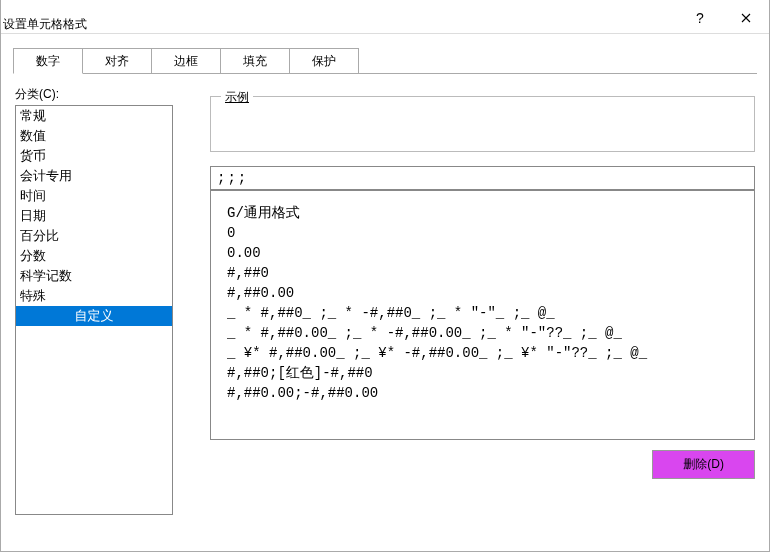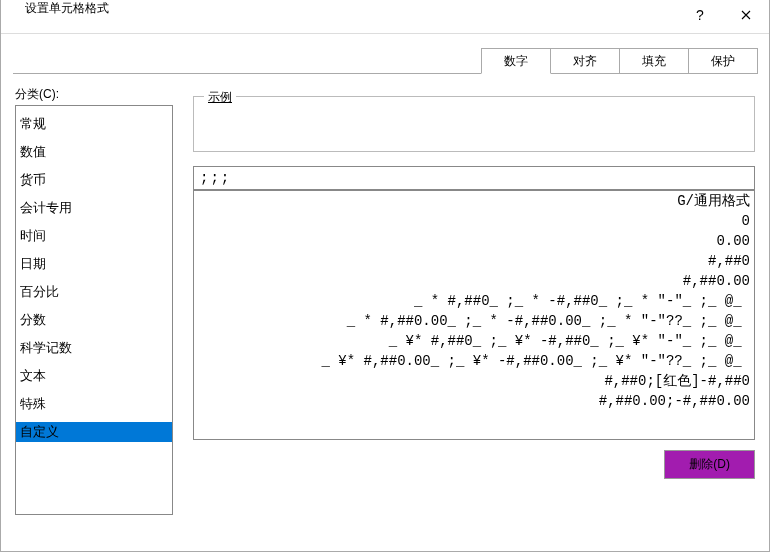--- a/index.html
+++ b/index.html
@@ -16,22 +16,22 @@
     border: 1px solid #aaa;
     border-top: none;
     background: #fff;
     display: flex;
     flex-direction: column;
     position: relative;
   }
   .titlebar {
     height: 34px;
     display: flex;
-    align-items: flex-start;
-    padding: 0 0 0 24px;
+    align-items: flex-end;
+    padding: 0 0 0 2px;
     border-bottom: 1px solid #ddd;
     font-size: 12px;
   }
   .titlebar .title {
     flex: 1;
   }
   .titlebar .tbtn {
     width: 46px;
     height: 30px;
     display: flex;
@@ -40,21 +40,20 @@
     font-size: 14px;
     color: #000;
   }
   .titlebar .tbtn.close { font-size: 14px; }
   .tabs-row {
     display: flex;
     align-items: flex-end;
     padding: 14px 12px 0 12px;
     position: relative;
     height: 40px;
-    justify-content: flex-end;
   }
   .tabs-row::after {
     content: "";
     position: absolute;
     left: 12px; right: 12px; bottom: 0;
     height: 1px;
     background: #aaa;
     z-index: 0;
   }
   .tab {
@@ -76,21 +75,21 @@
   }
   .body {
     flex: 1;
     padding: 12px 14px 10px 14px;
     display: flex;
     flex-direction: column;
   }
   .upper {
     flex: 1;
     display: flex;
-    gap: 20px;
+    gap: 37px;
   }
   .left-col {
     display: flex;
     flex-direction: column;
   }
   .label {
     font-size: 12px;
     margin-bottom: 2px;
   }
   .category-list {
@@ -98,25 +97,25 @@
     height: 410px;
     border: 1px solid #888;
     overflow-y: scroll;
     background: #fff;
     font-size: 13px;
   }
   .category-list .item {
     padding: 1px 4px;
     white-space: nowrap;
     line-height: 18px;
-    margin-top: 8px;
   }
   .category-list .item.selected {
     background: #0078d7;
-    color: #000000;
+    color: #ffffff;
+    text-align: center;
   }
   .right-col {
     flex: 1;
     display: flex;
     flex-direction: column;
   }
   .example-box {
     border: 1px solid #bbb;
     height: 56px;
     position: relative;
@@ -143,37 +142,36 @@
     letter-spacing: 2px;
   }
   .format-list {
     border: 1px solid #888;
     height: 250px;
     overflow-y: scroll;
     background: #fff;
     font-family: Consolas, "Courier New", monospace;
     font-size: 14px;
     line-height: 20px;
-    padding: 0;
-    text-align: right;
+    padding: 12px;
   }
   .format-list .fmt {
     padding: 0 4px;
     white-space: pre;
   }
   .button-row {
     display: flex;
     justify-content: flex-end;
     margin-top: 10px;
   }
   .push-button {
-    padding: 5px 24px;
+    padding: 5px 30px;
     font-size: 12px;
     border: 1px solid #999;
-    background: #a21caf;
+    background: #d946ef;
     cursor: default;
   }
   ::-webkit-scrollbar { width: 17px; background: #f0f0f0; }
   ::-webkit-scrollbar-thumb { background: #c2c2c2; }
   ::-webkit-scrollbar-button { background: #f0f0f0; height: 17px; }
 </style>
 </head>
 <body>
 
 <div class="dialog">
@@ -183,60 +181,59 @@
     <div class="tbtn close">
       <svg width="10" height="10" viewBox="0 0 10 10">
           <path d="M1 1 L9 9 M9 1 L1 9" stroke="#000" stroke-width="1.1" fill="none"></path>
         </svg>
     </div>
   </div>
 
   <div class="tabs-row" id="tabs-row">
       <div class="tab active">数字</div>
       <div class="tab">对齐</div>
+      <div class="tab">边框</div>
       <div class="tab">填充</div>
       <div class="tab">保护</div>
     </div>
 
   <div class="body">
     <div class="upper">
       <div class="left-col">
         <div class="label">分类(C):</div>
         <div class="category-list" id="category-list">
             <div class="item">常规</div>
             <div class="item">数值</div>
             <div class="item">货币</div>
             <div class="item">会计专用</div>
             <div class="item">时间</div>
             <div class="item">日期</div>
             <div class="item">百分比</div>
             <div class="item">分数</div>
             <div class="item">科学记数</div>
-            <div class="item">文本</div>
             <div class="item">特殊</div>
             <div class="item selected">自定义</div>
           </div>
       </div>
 
       <div class="right-col">
         <div class="example-box">
           <span class="example-legend">示例</span>
         </div>
 
         <input class="type-input" type="text" value=";;;" style="">
 
         <div class="format-list" id="format-list">
             <div class="fmt">G/通用格式</div>
             <div class="fmt">0</div>
             <div class="fmt">0.00</div>
             <div class="fmt">#,##0</div>
             <div class="fmt">#,##0.00</div>
             <div class="fmt">_ * #,##0_ ;_ * -#,##0_ ;_ * "-"_ ;_ @_ </div>
             <div class="fmt">_ * #,##0.00_ ;_ * -#,##0.00_ ;_ * "-"??_ ;_ @_ </div>
-            <div class="fmt">_ ¥* #,##0_ ;_ ¥* -#,##0_ ;_ ¥* "-"_ ;_ @_ </div>
             <div class="fmt">_ ¥* #,##0.00_ ;_ ¥* -#,##0.00_ ;_ ¥* "-"??_ ;_ @_ </div>
             <div class="fmt">#,##0;[红色]-#,##0</div>
             <div class="fmt">#,##0.00;-#,##0.00</div>
           </div>
 
         <div class="button-row">
           <button class="push-button">删除(D)</button>
         </div>
       </div>
     </div>

